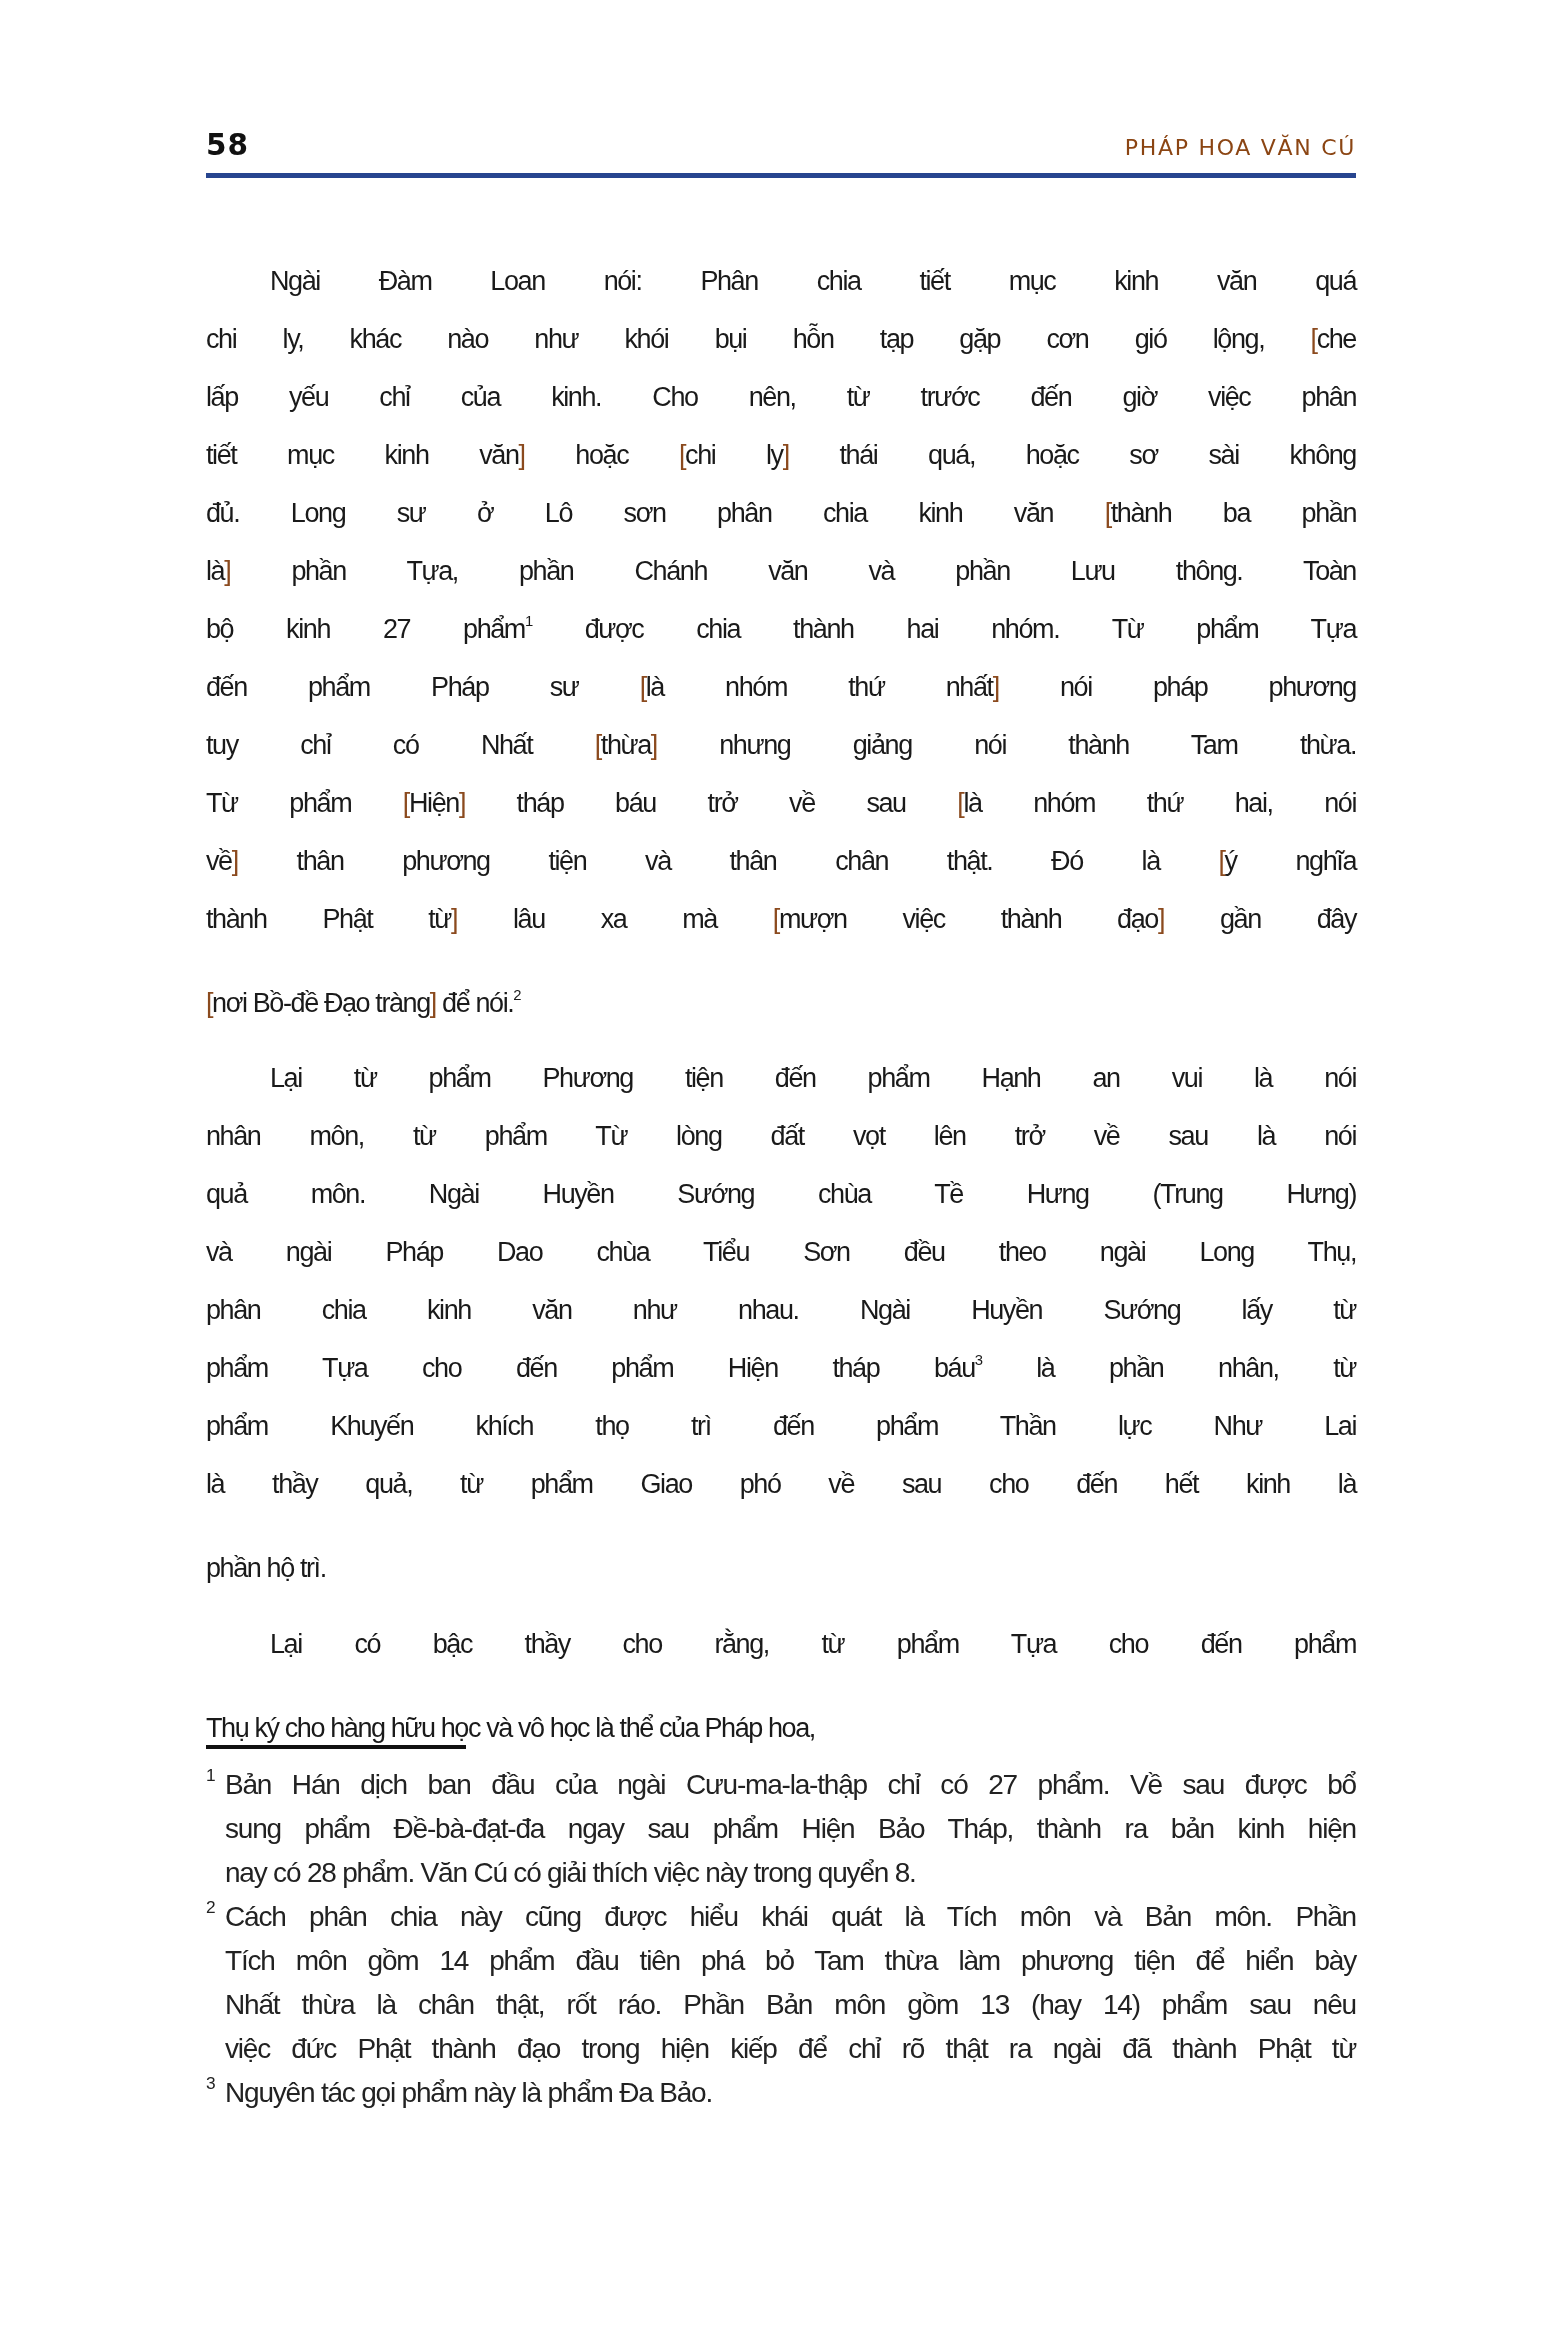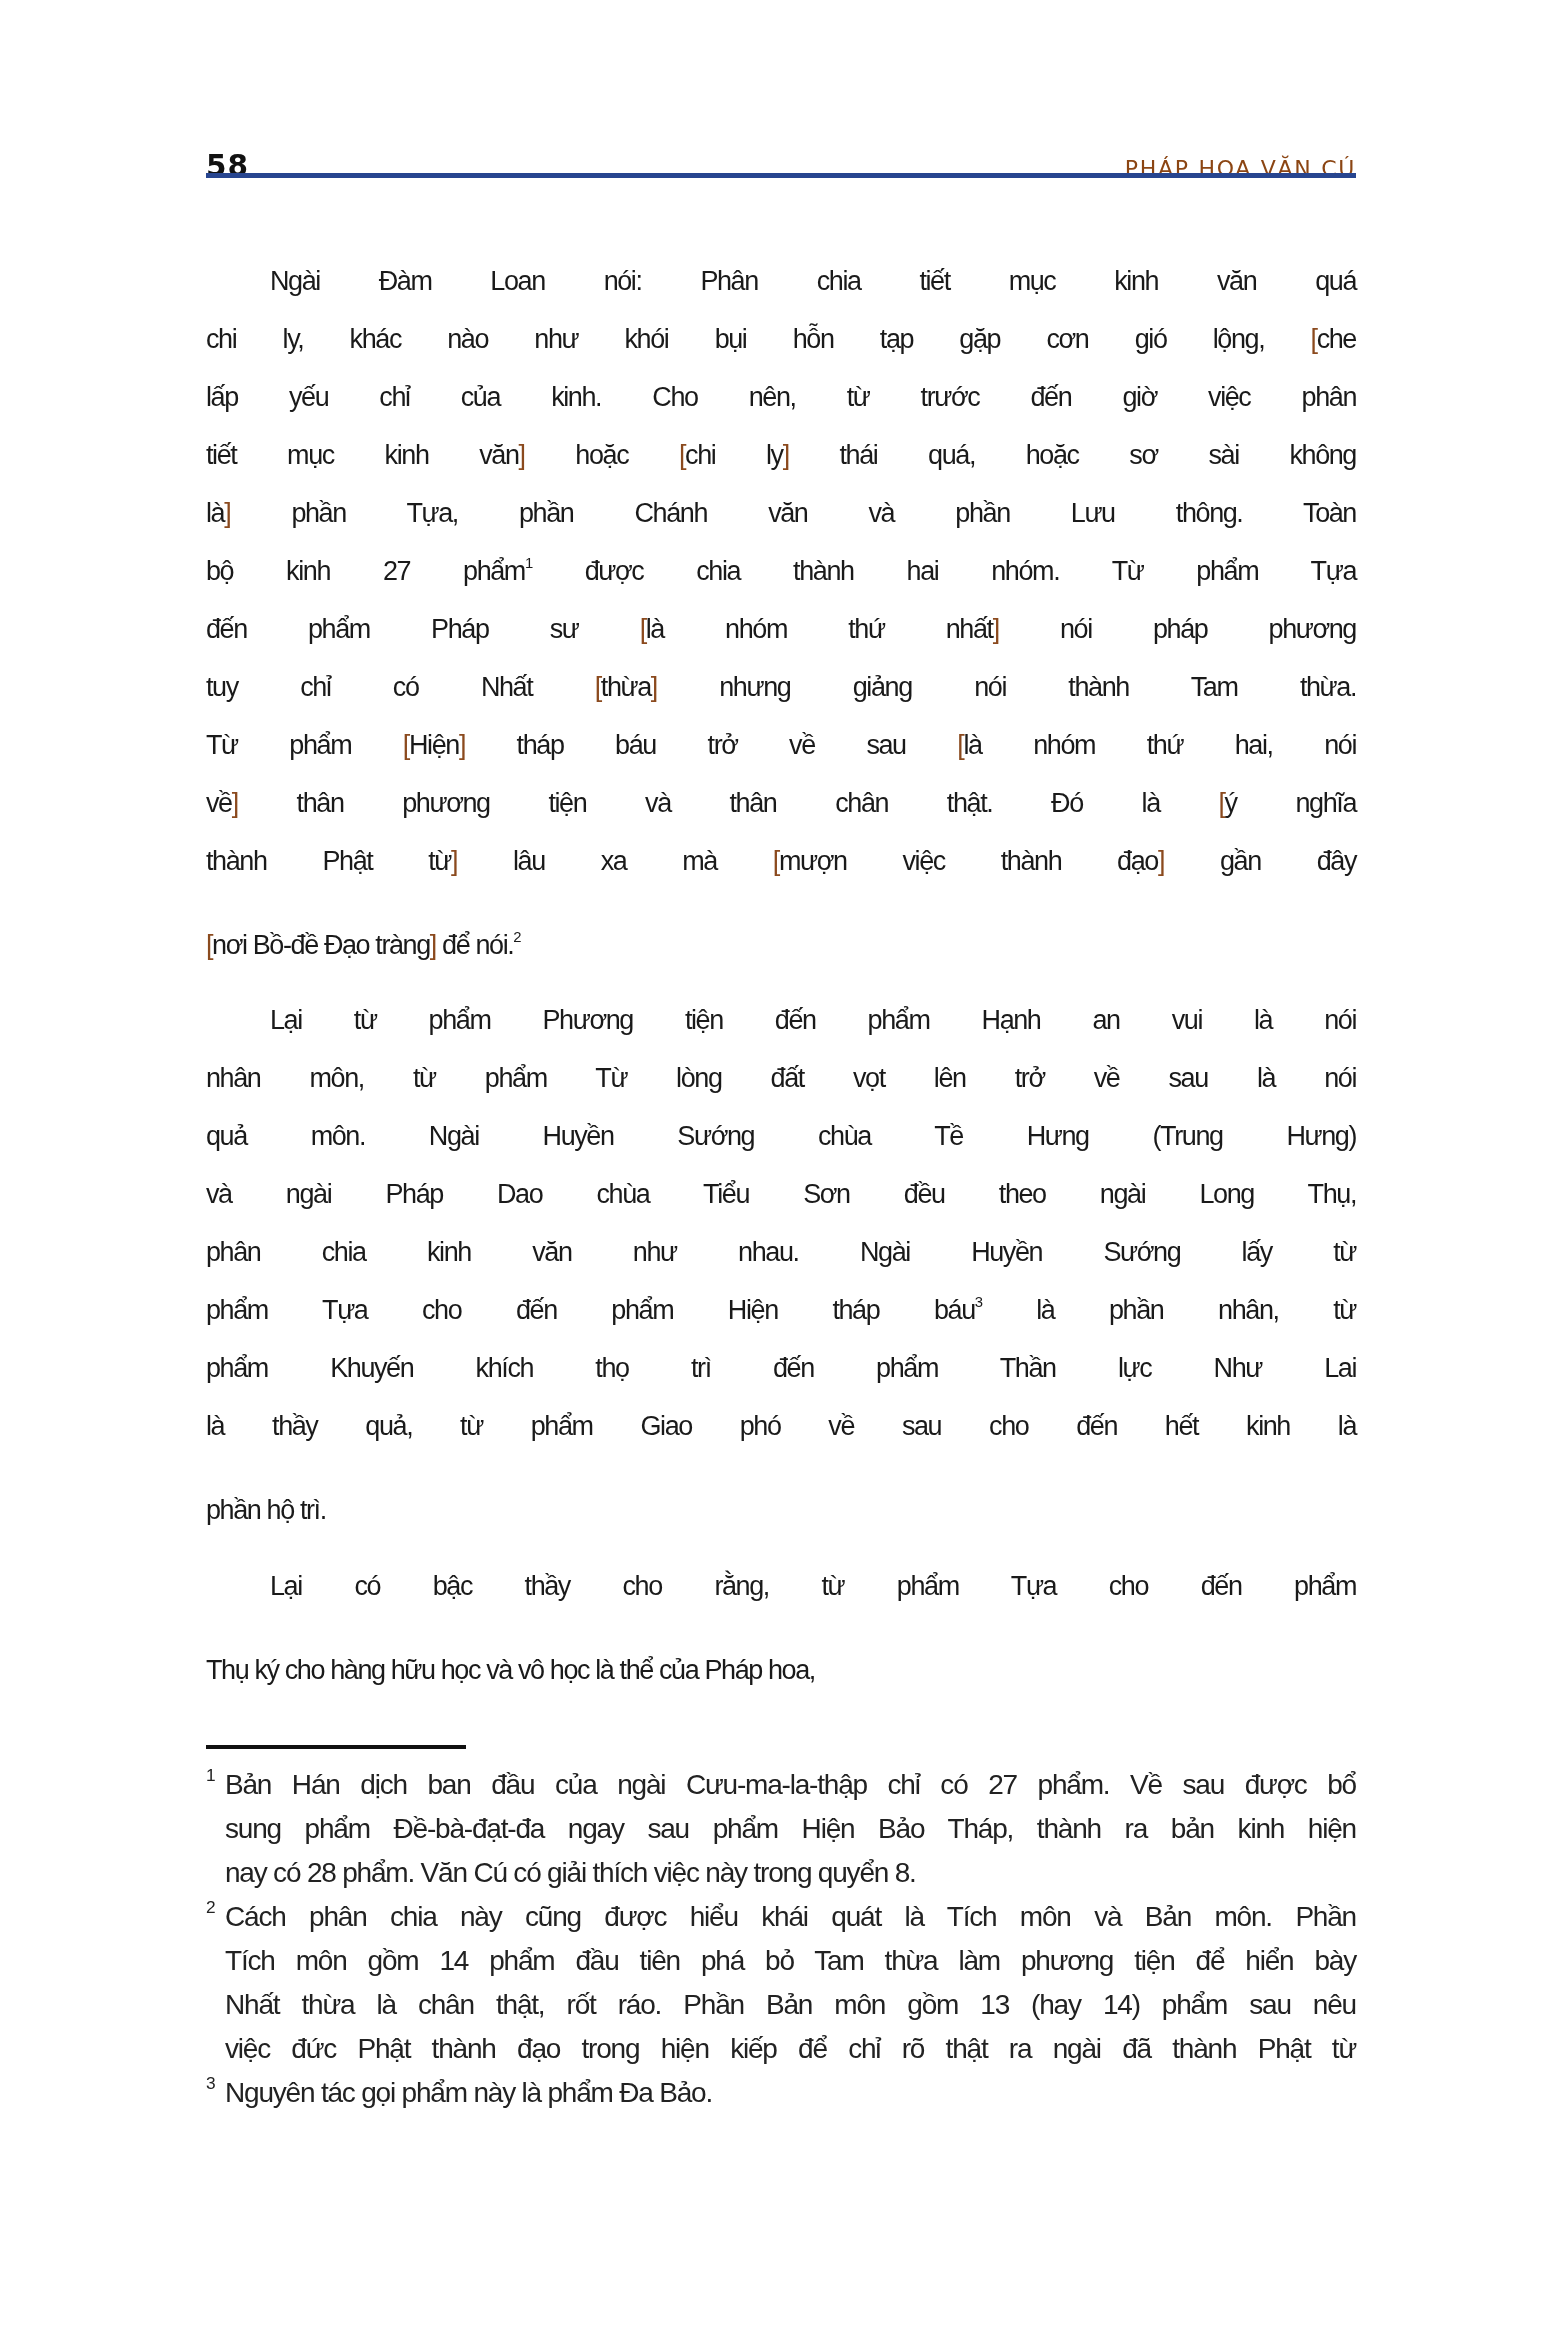--- a/index.html
+++ b/index.html
@@ -1,18 +1,18 @@
 <!DOCTYPE html>
 <html style="font-size:14px"><head>
 <meta charset="utf-8">
 <style>
   html, body { margin: 0; padding: 0; background: #ffffff; }
   body { width: 1561px; height: 2342px; position: relative; overflow: hidden; }
   .page { position: absolute; left: 0; top: 0; width: 1561px; height: 2342px; background: #fff; }
-  .header { position: absolute; left: 206px; width: 1150px; top: 128px; height: 38px; margin-top: 21px; }
+  .header { position: absolute; left: 206px; width: 1150px; top: 128px; height: 38px; }
   .page-number { position: absolute; left: 0; bottom: 5.2px; font-family: "DejaVu Sans", sans-serif; font-weight: bold; font-size: 29.5px; color: #111; letter-spacing: 0.9px; line-height: 1; }
   .running-title { position: absolute; right: 0; bottom: 7px; font-family: "DejaVu Sans", sans-serif; font-weight: normal; font-size: 22px; color: #8B4513; letter-spacing: 1.7px; line-height: 1; }
   .header-rule { position: absolute; left: 206px; width: 1150px; top: 173px; height: 5.2px; background: #27458F; }
 
   .body-text { position: absolute; left: 206px; width: 1150px; top: 252px; font-family: Liberation Sans, sans-serif; font-size: 27px; color: #1a1a1a; }
   .para { margin: 0 0 17.3px 0; }
   .line { display: block; height: 58px; line-height: 58px; text-align: justify; text-align-last: justify; white-space: nowrap; overflow: visible; letter-spacing: -1.4px; word-spacing: 0px; }
   .line.last { text-align-last: left; margin-top: 26px; }
   .line.indent { padding-left: 64px; }
   .line span { display: inline; }
@@ -35,20 +35,21 @@
     <span class="running-title">PHÁP HOA VĂN CÚ</span>
   </div>
   <div class="header-rule"></div>
 
   <div class="body-text" id="body-text">
       <div class="para">
         <span class="line indent">Ngài Đàm Loan nói: Phân chia tiết mục kinh văn quá</span>
         <span class="line">chi ly, khác nào như khói bụi hỗn tạp gặp cơn gió lộng, <span class="br">[</span>che</span>
         <span class="line">lấp yếu chỉ của kinh. Cho nên, từ trước đến giờ việc phân</span>
         <span class="line">tiết mục kinh văn<span class="br">]</span> hoặc <span class="br">[</span>chi ly<span class="br">]</span> thái quá, hoặc sơ sài không</span>
+        <span class="line">đủ. Long sư ở Lô sơn phân chia kinh văn <span class="br">[</span>thành ba phần</span>
         <span class="line">là<span class="br">]</span> phần Tựa, phần Chánh văn và phần Lưu thông. Toàn</span>
         <span class="line">bộ kinh 27 phẩm<sup class="fn">1</sup> được chia thành hai nhóm. Từ phẩm Tựa</span>
         <span class="line">đến phẩm Pháp sư <span class="br">[</span>là nhóm thứ nhất<span class="br">]</span> nói pháp phương</span>
         <span class="line">tuy chỉ có Nhất <span class="br">[</span>thừa<span class="br">]</span> nhưng giảng nói thành Tam thừa.</span>
         <span class="line">Từ phẩm <span class="br">[</span>Hiện<span class="br">]</span> tháp báu trở về sau <span class="br">[</span>là nhóm thứ hai, nói</span>
         <span class="line">về<span class="br">]</span> thân phương tiện và thân chân thật. Đó là <span class="br">[</span>ý nghĩa</span>
         <span class="line">thành Phật từ<span class="br">]</span> lâu xa mà <span class="br">[</span>mượn việc thành đạo<span class="br">]</span> gần đây</span>
         <span class="line last"><span class="br">[</span>nơi Bồ-đề Đạo tràng<span class="br">]</span> để nói.<sup class="fn">2</sup></span>
       </div>
       <div class="para">

